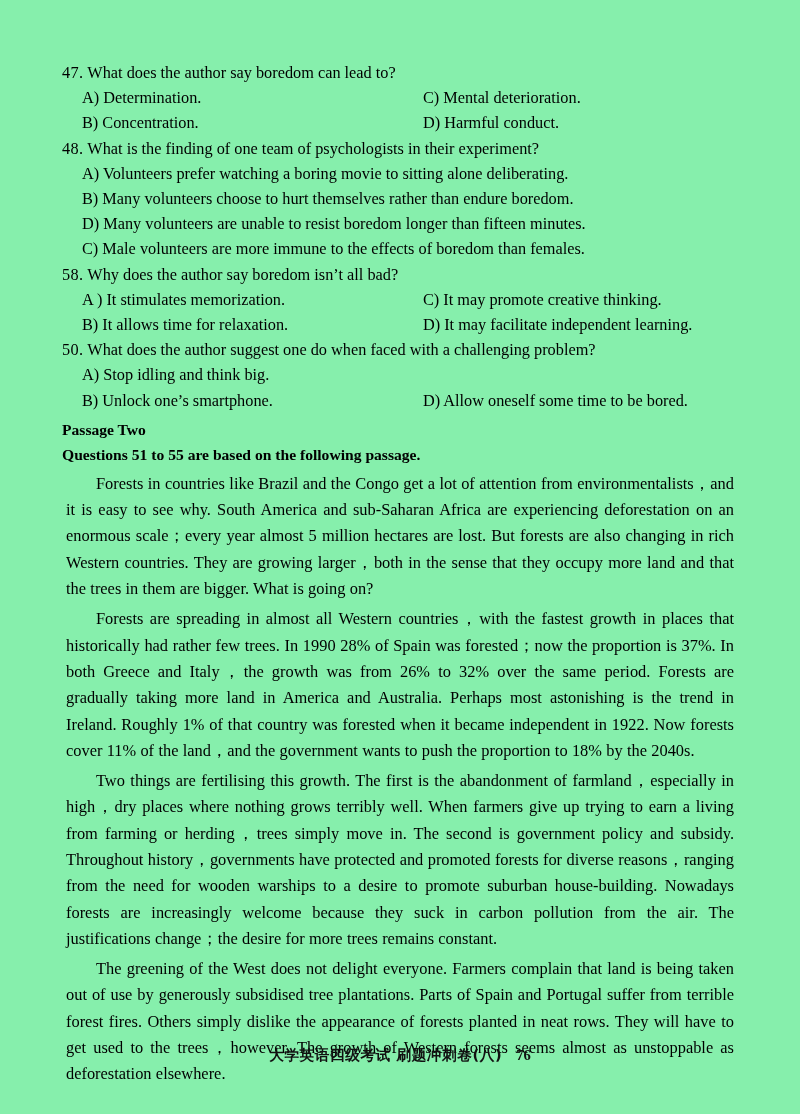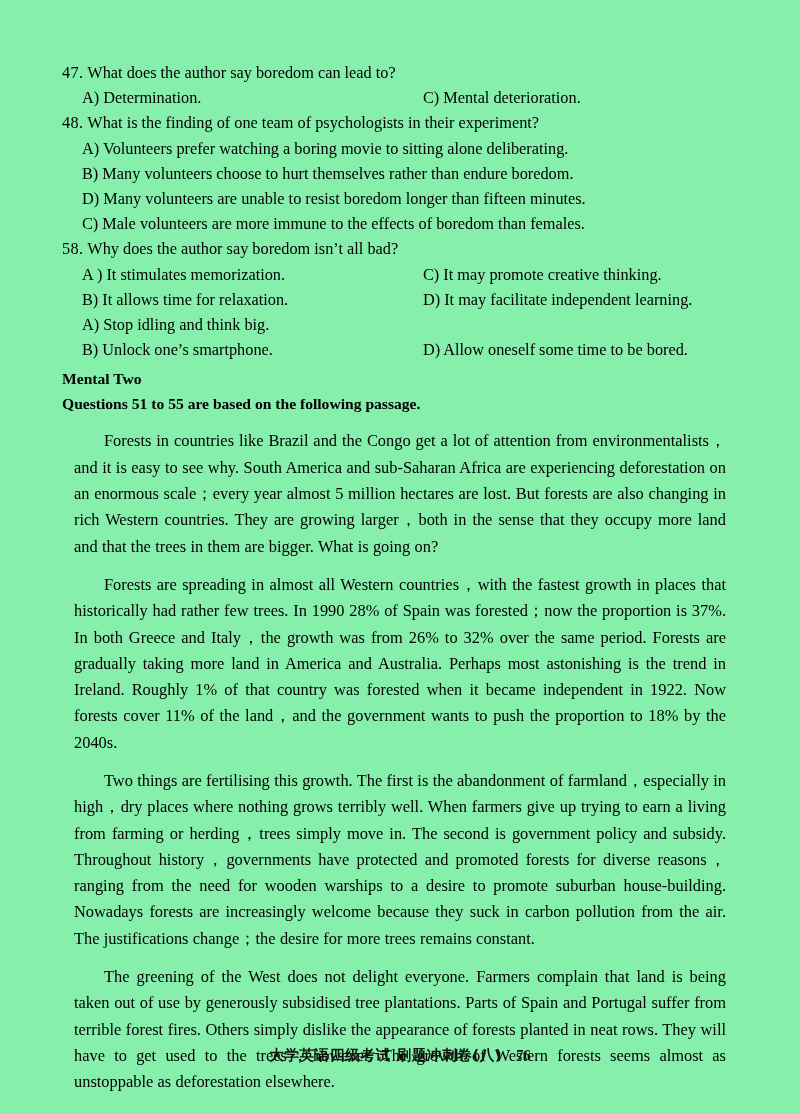--- a/index.html
+++ b/index.html
@@ -75,21 +75,21 @@
     font-weight: bold;
     margin: 0;
     white-space: nowrap;
   }
   .passage-head.first { margin-top: 2px; }
 
   
   .para {
     font-size: 16.4px;
     line-height: 26.3px;
-    margin: 12px;
+    margin: 4px;
     text-align: justify;
     text-align-last: left;
     text-indent: 30px;
     word-spacing: 0.2px;
   }
   .para.tight {
     
   }
 
   .gap-2 { height: 2px; }
@@ -130,20 +130,30 @@
         <div class="opt-row">
           <div class="opt left">
             <span>A)</span>
             <span>Determination.</span>
           </div>
           <div class="opt right">
             <span>C)</span>
             <span>Mental deterioration.</span>
           </div>
         </div>
+        <div class="opt-row">
+          <div class="opt left">
+            <span>B)</span>
+            <span>Concentration.</span>
+          </div>
+          <div class="opt right">
+            <span>D)</span>
+            <span>Harmful conduct.</span>
+          </div>
+        </div>
       </div>
     </div>
 
     <div>
       <div class="question">
         <span class="q-num">48.</span>
         <span>What is the finding of one team of psychologists in their experiment?</span>
       </div>
       <div class="options">
         <div class="opt-full">
@@ -188,20 +198,24 @@
           </div>
           <div class="opt right">
             <span>D)</span>
             <span>It may facilitate independent learning.</span>
           </div>
         </div>
       </div>
     </div>
 
     <div>
+      <div class="question">
+        <span class="q-num">50.</span>
+        <span>What does the author suggest one do when faced with a challenging problem?</span>
+      </div>
       <div class="options">
         <div class="opt-row">
           <div class="opt left">
             <span>A)</span>
             <span>Stop idling and think big.</span>
           </div>
         </div>
         <div class="opt-row">
           <div class="opt left">
             <span>B)</span>
@@ -210,21 +224,21 @@
           <div class="opt right">
             <span>D)</span>
             <span>Allow oneself some time to be bored.</span>
           </div>
         </div>
       </div>
     </div>
 
     <div class="gap-2"></div>
 
-    <div class="passage-head first">Mental Two</div>
+    <div class="passage-head first">Passage Two</div>
     <div class="passage-head">Questions 51 to 55 are based on the following passage.</div>
 
     <p class="para">Forests in countries like Brazil and the Congo get a lot of attention from environmentalists，and it is easy to see why. South America and sub-Saharan Africa are experiencing deforestation on an enormous scale；every year almost 5 million hectares are lost. But forests are also changing in rich Western countries. They are growing larger，both in the sense that they occupy more land and that the trees in them are bigger. What is going on?</p>
     <p class="para tight">Forests are spreading in almost all Western countries，with the fastest growth in places that historically had rather few trees. In 1990 28% of Spain was forested；now the proportion is 37%. In both Greece and Italy，the growth was from 26% to 32% over the same period. Forests are gradually taking more land in America and Australia. Perhaps most astonishing is the trend in Ireland. Roughly 1% of that country was forested when it became independent in 1922. Now forests cover 11% of the land，and the government wants to push the proportion to 18% by the 2040s.</p>
     <p class="para">Two things are fertilising this growth. The first is the abandonment of farmland，especially in high，dry places where nothing grows terribly well. When farmers give up trying to earn a living from farming or herding，trees simply move in. The second is government policy and subsidy. Throughout history，governments have protected and promoted forests for diverse reasons，ranging from the need for wooden warships to a desire to promote suburban house-building. Nowadays forests are increasingly welcome because they suck in carbon pollution from the air. The justifications change；the desire for more trees remains constant.</p>
     <p class="para">The greening of the West does not delight everyone. Farmers complain that land is being taken out of use by generously subsidised tree plantations. Parts of Spain and Portugal suffer from terrible forest fires. Others simply dislike the appearance of forests planted in neat rows. They will have to get used to the trees，however. The growth of Western forests seems almost as unstoppable as deforestation elsewhere.</p>
 
   </div>
 
   <div class="footer">

